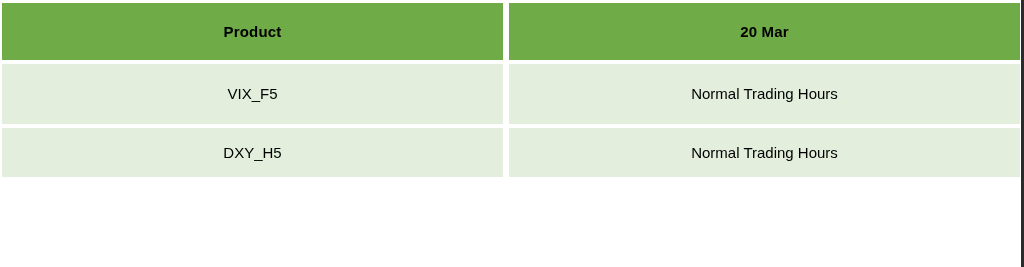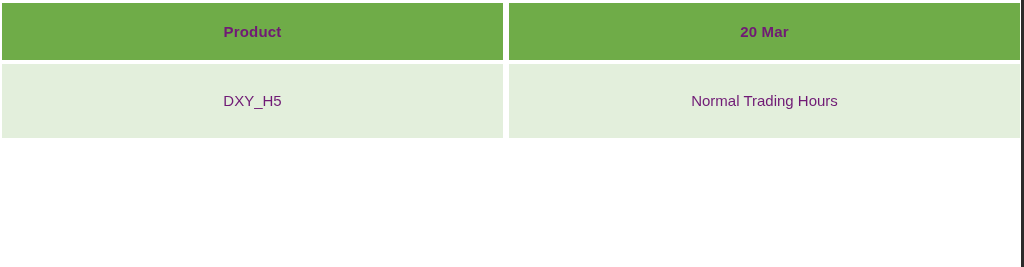--- a/index.html
+++ b/index.html
@@ -45,21 +45,21 @@
 
   .schedule-table col.col-product { width: 507px; }
   .schedule-table col.col-date    { width: 511px; }
 
   .schedule-table th,
   .schedule-table td {
     padding: 8px;
     margin: 0;
     text-align: center;
     vertical-align: middle;
-    color: #701a75;
+    color: #000000;
     box-sizing: border-box;
   }
 
   
   .header-row th {
     height: 61px;
     background: #6FAC48;
     font-size: 15px;
     font-weight: bold;
     letter-spacing: 0.2px;
@@ -77,21 +77,21 @@
     font-size: 15px;
     font-weight: normal;
     border-right: 6px solid #ffffff;
     border-bottom: 4px solid #ffffff;
   }
   .body-row td:last-child {
     border-right: none;
   }
   .body-row:last-child td {
     border-bottom: none;
-    height: 74px;
+    height: 49px;
     margin-left: 24px;
   }
 
   .cell-text {
     display: block;
     line-height: 1.2;
   }
 </style>
 </head>
 <body>
@@ -109,20 +109,28 @@
           <span class="cell-text">Product</span>
         </th>
         <th>
           <span class="cell-text">20 Mar</span>
         </th>
       </tr>
     </thead>
     <tbody>
       <tr class="body-row">
         <td>
+          <span class="cell-text">VIX_F5</span>
+        </td>
+        <td>
+          <span class="cell-text">Normal Trading Hours</span>
+        </td>
+      </tr>
+      <tr class="body-row">
+        <td>
           <span class="cell-text">DXY_H5</span>
         </td>
         <td>
           <span class="cell-text">Normal Trading Hours</span>
         </td>
       </tr>
     </tbody>
   </table>
 
   <div class="right-edge-rule"></div>

